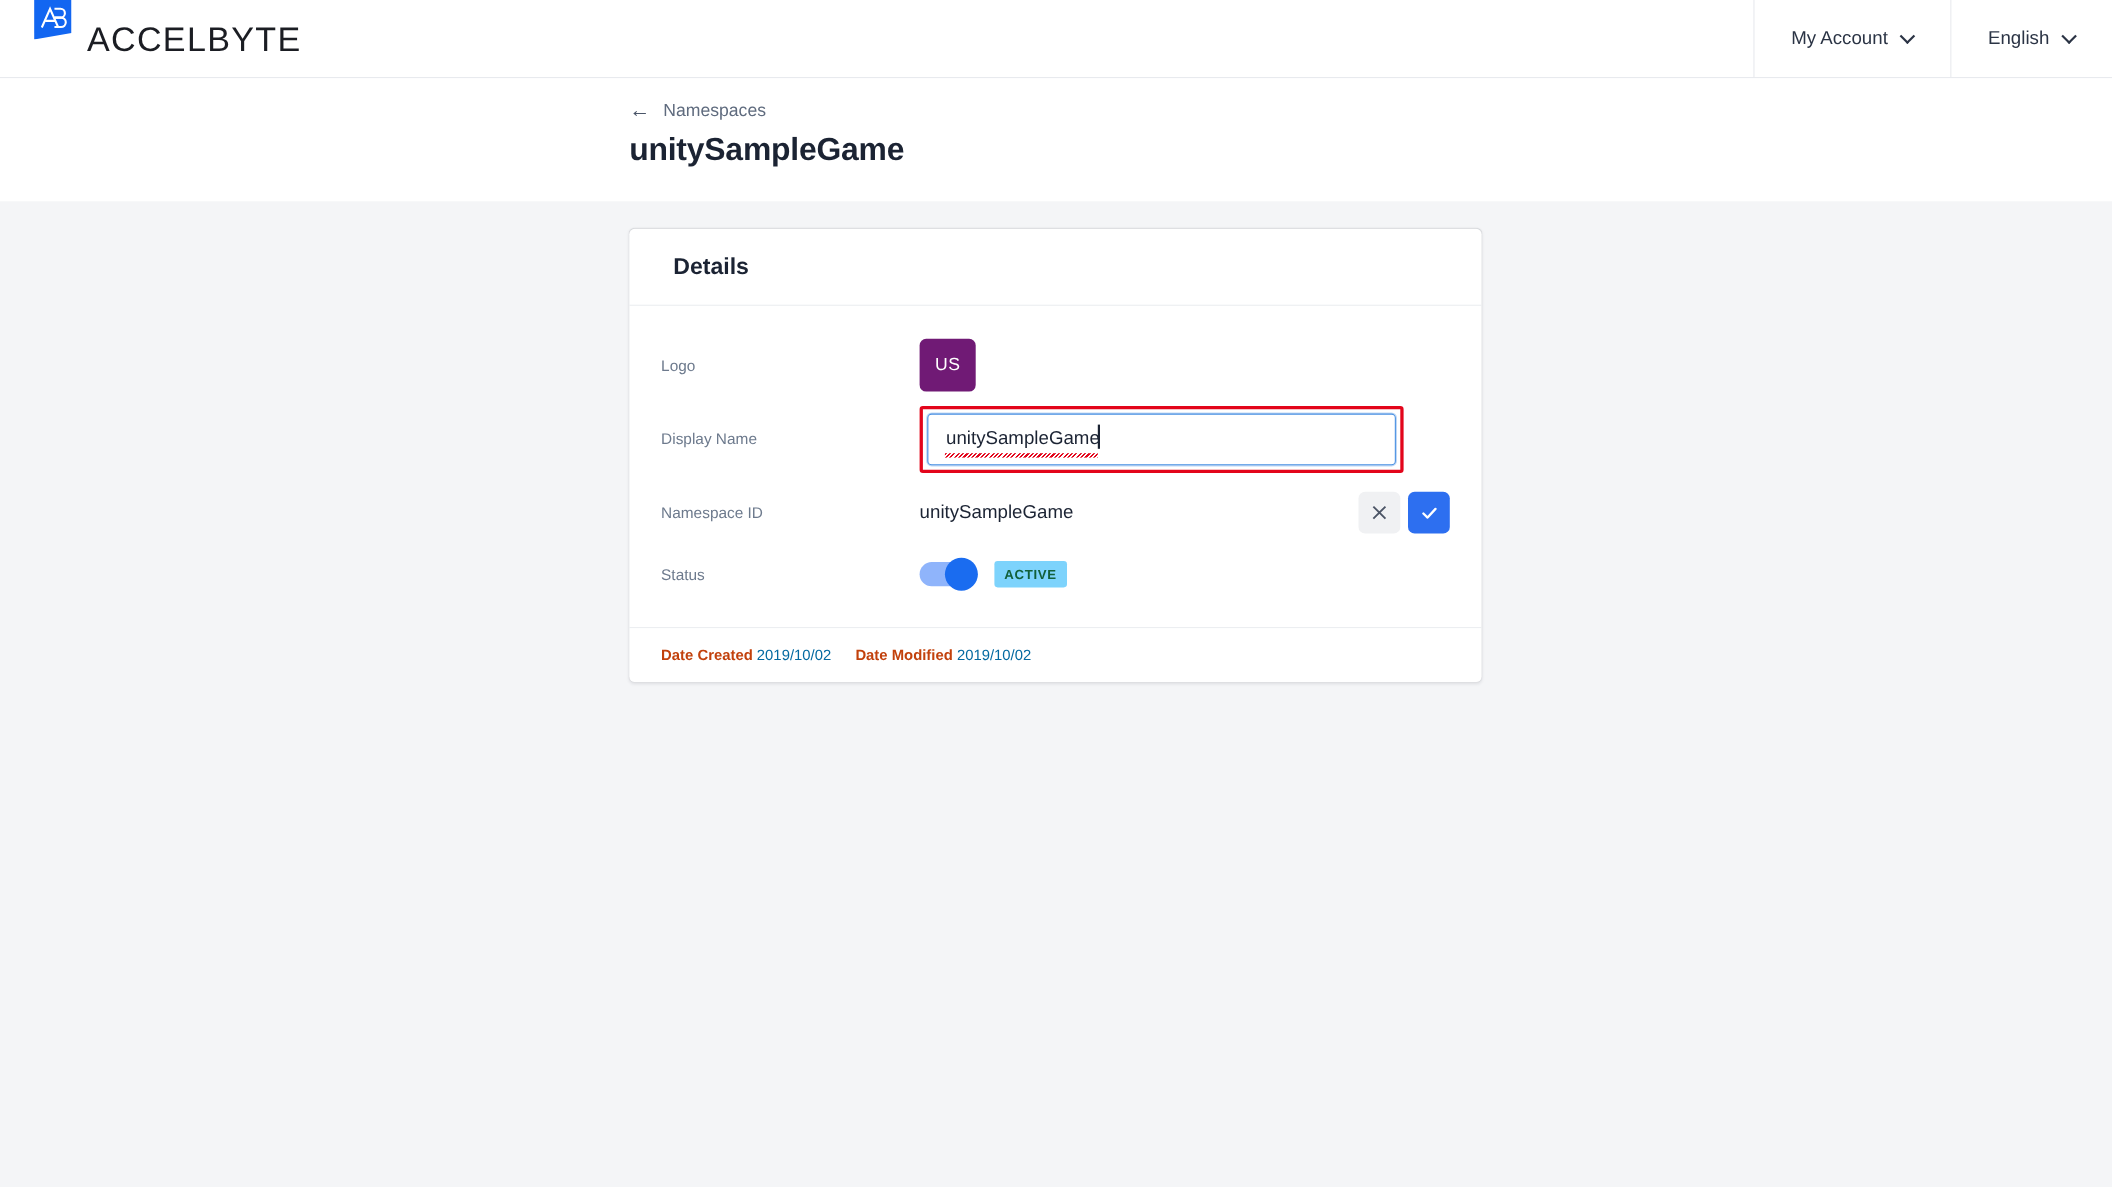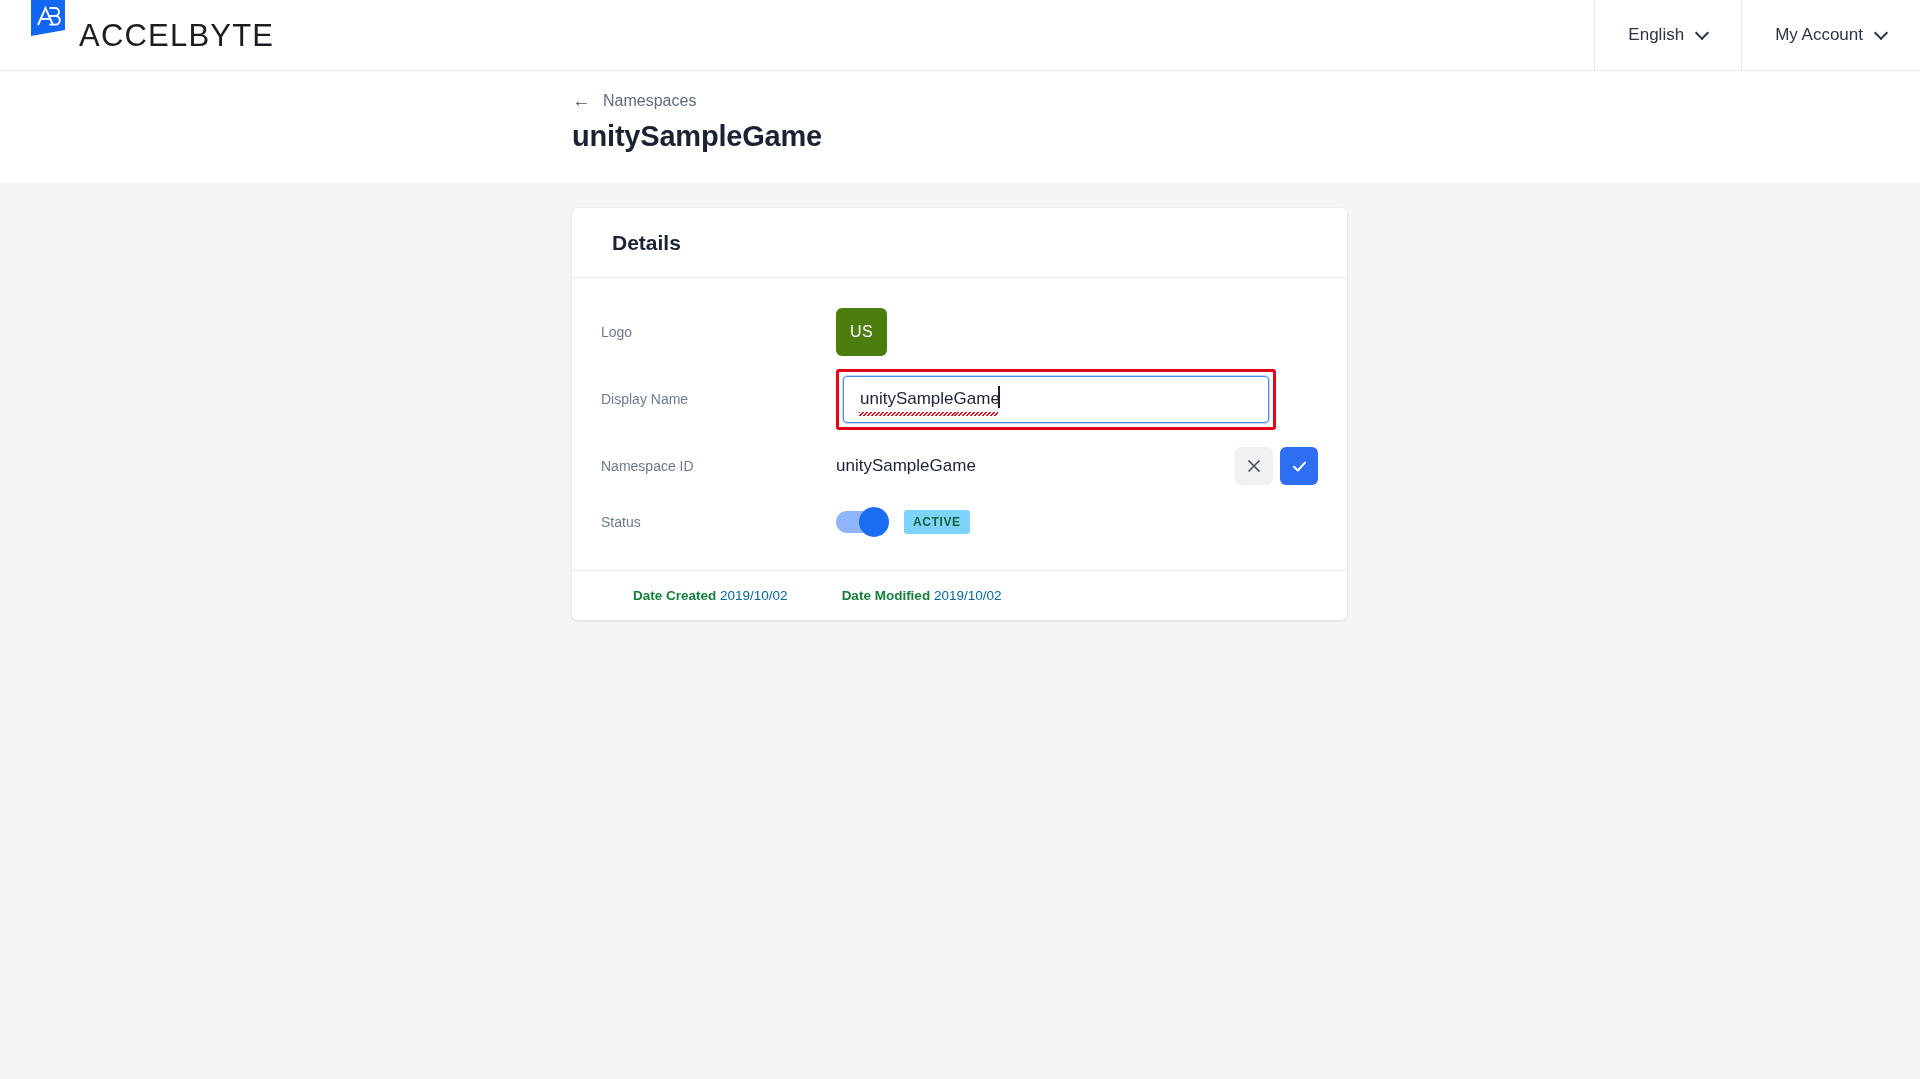--- a/index.html
+++ b/index.html
@@ -163,21 +163,21 @@
     display: flex;
     align-items: center;
     position: relative;
   }
 
   
   .avatar {
     width: 51px;
     height: 48px;
     border-radius: 6px;
-    background: #4d7c0f;
+    background: #701a75;
     color: #ffffff;
     display: flex;
     align-items: center;
     justify-content: center;
     font-size: 16px;
     letter-spacing: 0.4px;
     cursor: pointer;
   }
 
   
@@ -289,22 +289,21 @@
   .card-foot {
     border-top: 1px solid #eceef1;
     padding: 17px 29px;
     display: flex;
     gap: 22px;
     font-size: 13.5px;
     color: #8b94a5;
   }
   .foot-item .k {
     font-weight: 700;
-    color: #15803d;
-    margin-left: 32px;
+    color: #c2410c;
   }
   .foot-item .v { color: #0369a1; }
 </style>
 </head>
 <body>
 
 <div class="topbar">
 
   <div class="brand">
     <span class="brand-mark">
@@ -319,25 +318,25 @@
       </svg>
     </span>
     <span class="brand-word">
       <span class="solid">ACCEL</span>
         <span class="striped">BYTE</span>
     </span>
   </div>
 
   <div class="topnav">
     <div class="topnav-item">
-      <span>English</span>
+      <span>My Account</span>
       <span class="caret"></span>
     </div>
     <div class="topnav-item">
-      <span>My Account</span>
+      <span>English</span>
       <span class="caret"></span>
     </div>
   </div>
 </div>
 
 <div class="page-head">
   <div class="breadcrumb">
     <span class="back-arrow">←</span>
     <span>Namespaces</span>
   </div>

